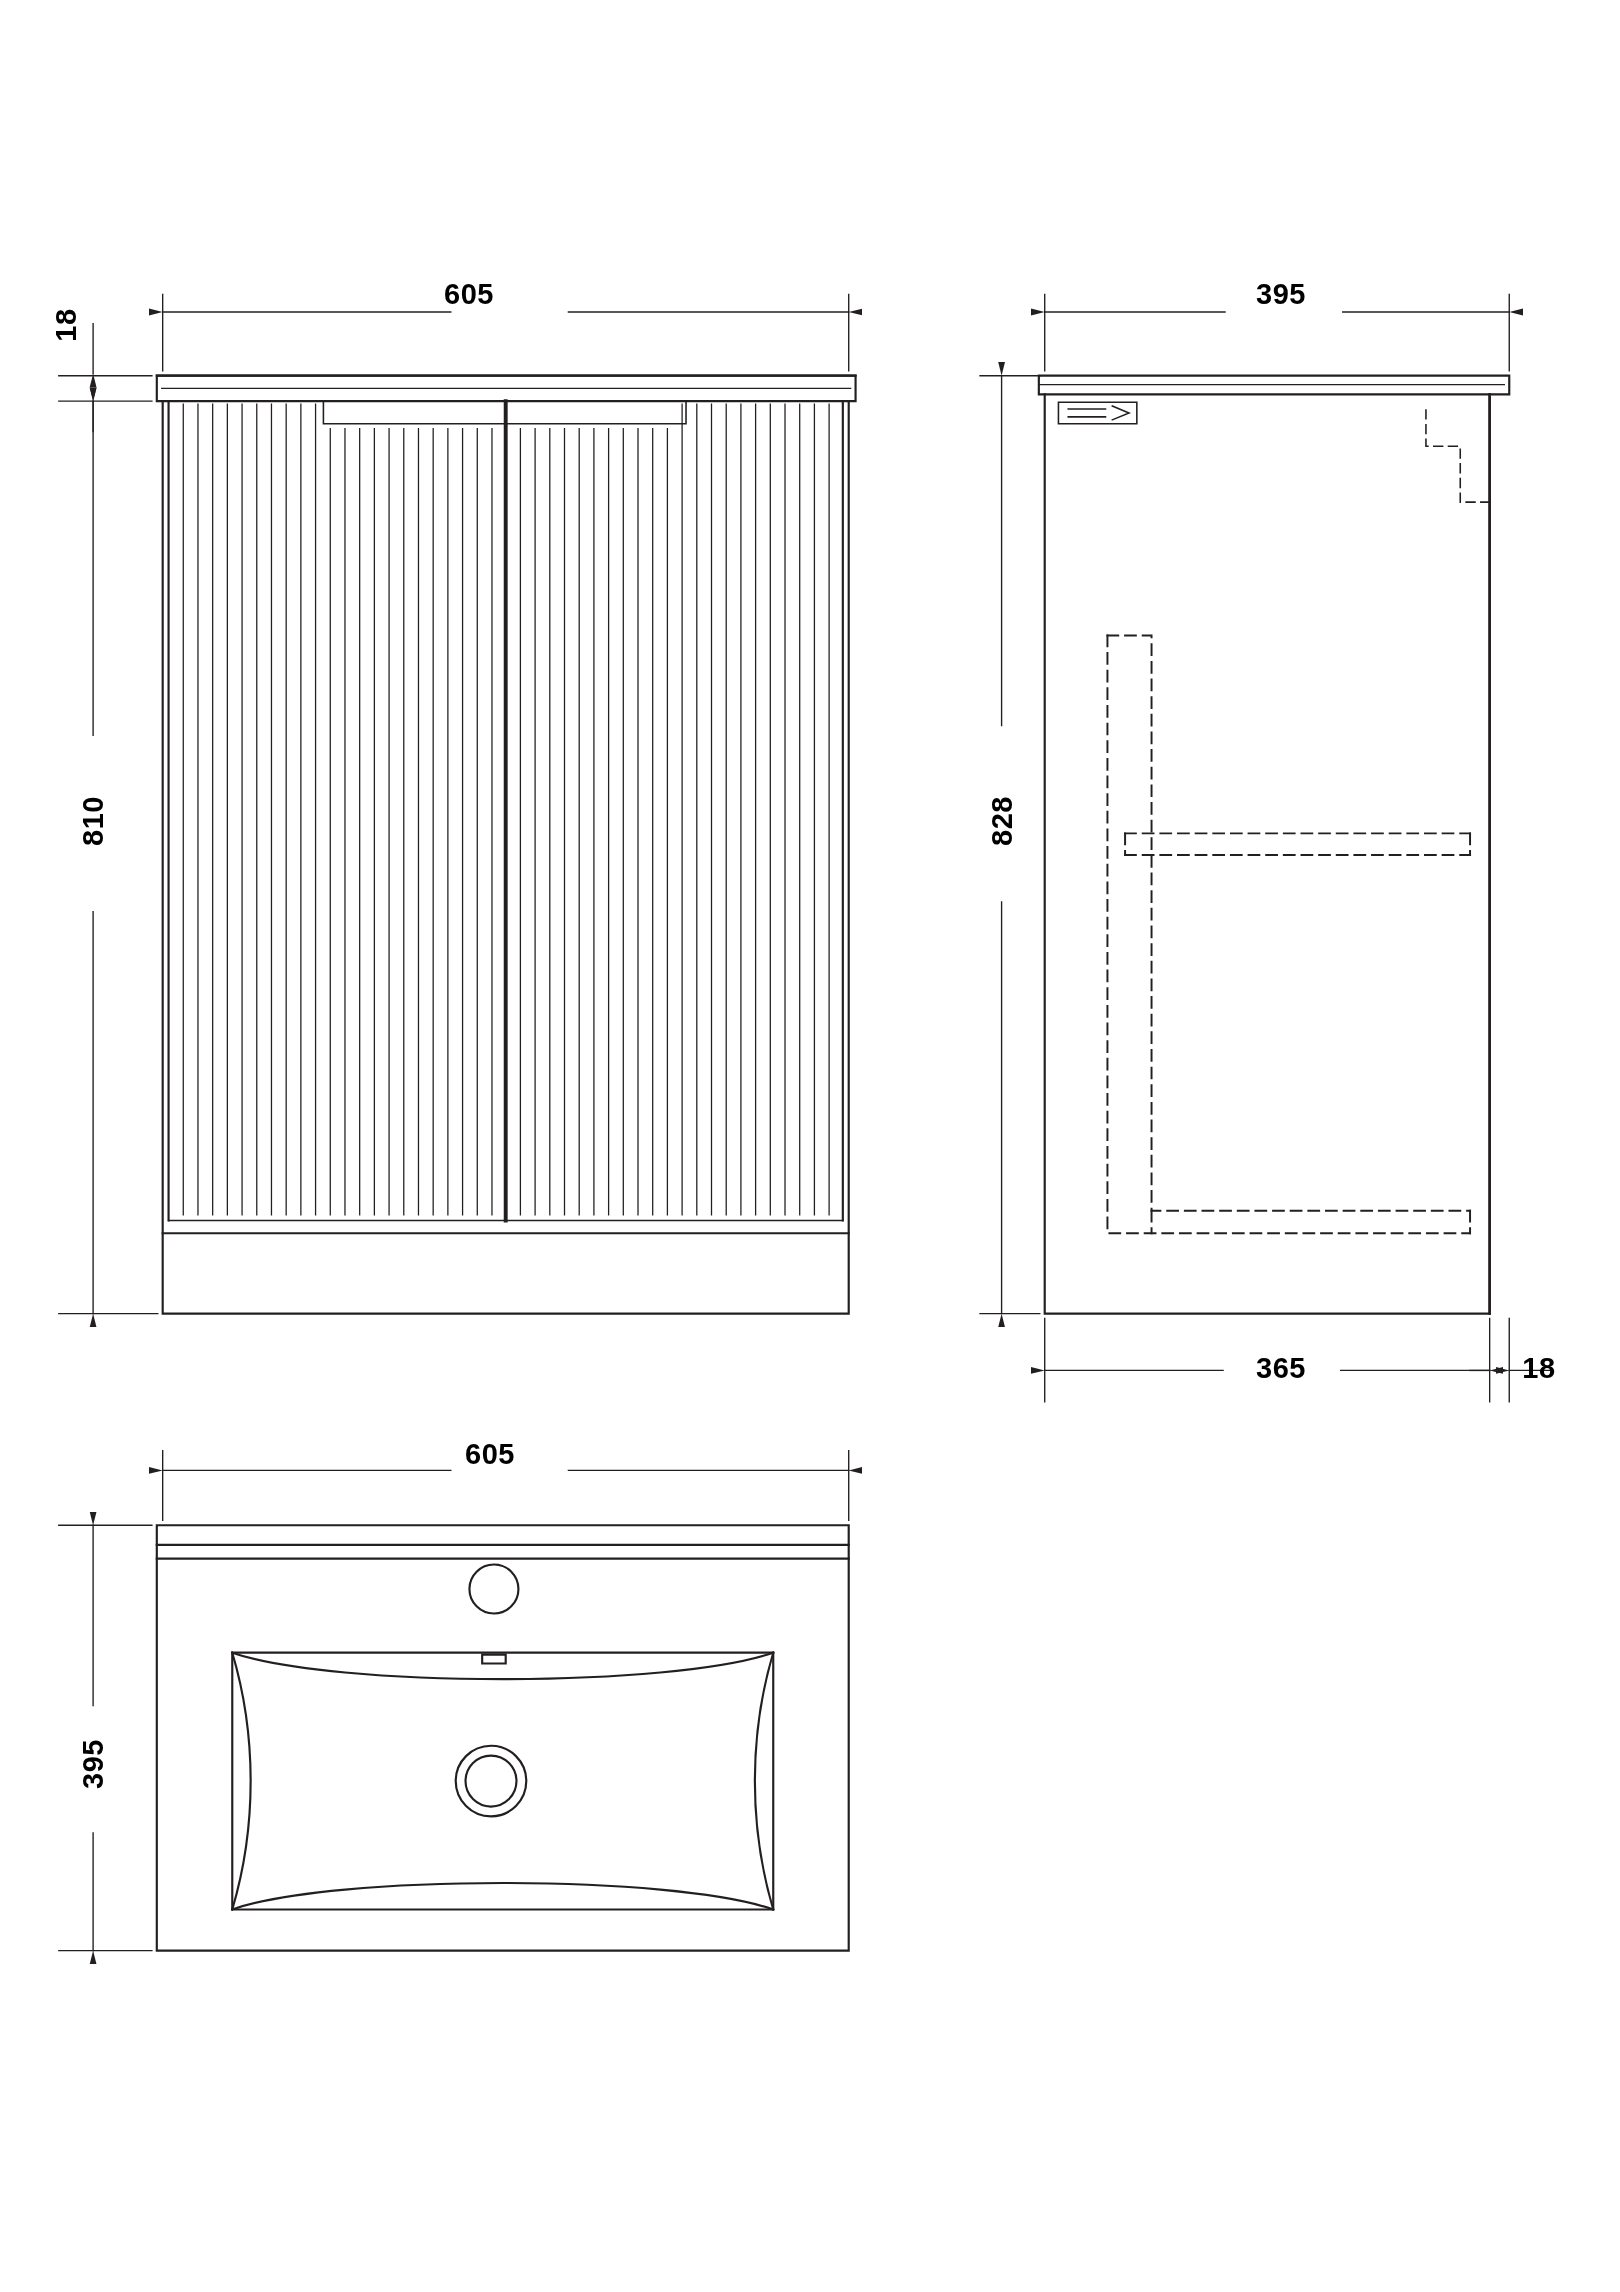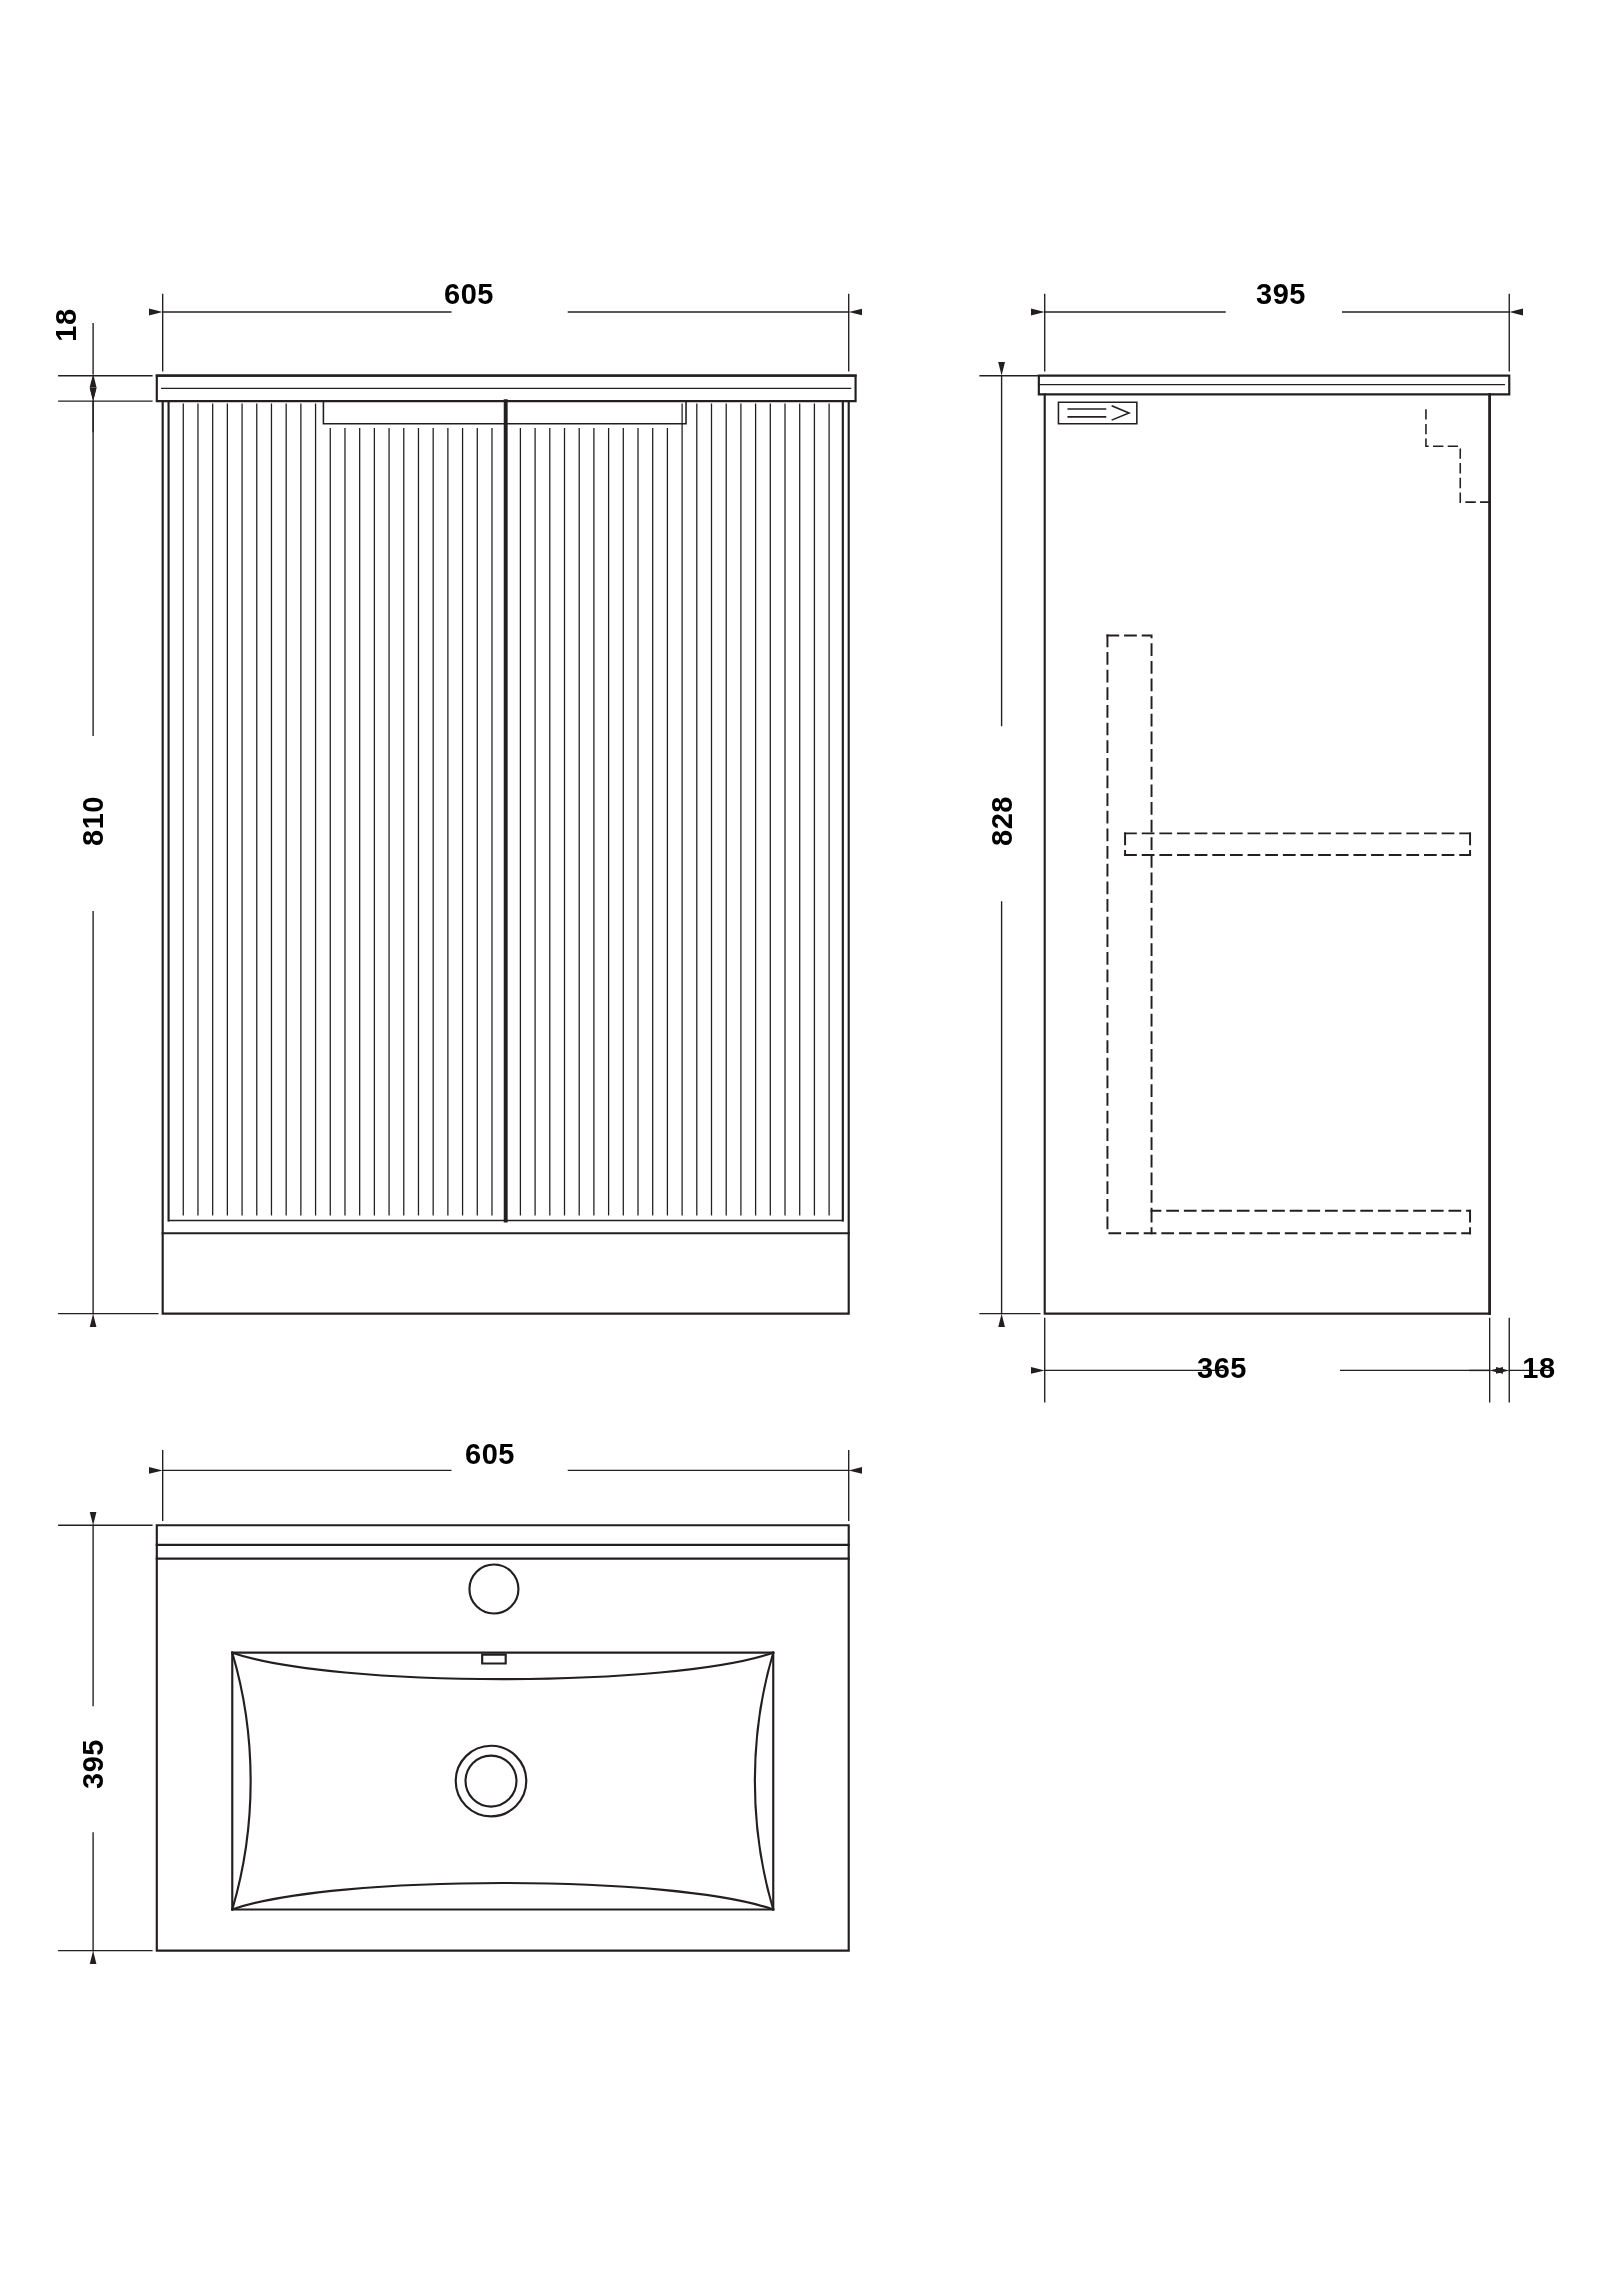--- a/index.html
+++ b/index.html
@@ -233,21 +233,21 @@
   <div class="dim-label" style="left:469px; top:294px; transform:translate(-50%,-50%);">605</div>
 
   <div class="dim-label vert" style="left:93px; top:821px; transform:translate(-50%,-50%) rotate(-90deg);">810</div>
 
   <div class="dim-label vert" style="left:66px; top:325px; transform:translate(-50%,-50%) rotate(-90deg);">18</div>
 
   <div class="dim-label" style="left:1281px; top:294px; transform:translate(-50%,-50%);">395</div>
 
   <div class="dim-label vert" style="left:1002px; top:821px; transform:translate(-50%,-50%) rotate(-90deg);">828</div>
 
-  <div class="dim-label" style="left:1222px; top:1368px; transform:translate(-50%,-50%);">365</div>
+  <div class="dim-label" style="left:1281px; top:1368px; transform:translate(-50%,-50%);">365</div>
 
   <div class="dim-label" style="left:1539px; top:1368px; transform:translate(-50%,-50%);">18</div>
 
   <div class="dim-label" style="left:490px; top:1454px; transform:translate(-50%,-50%);">605</div>
 
   <div class="dim-label vert" style="left:93px; top:1764px; transform:translate(-50%,-50%) rotate(-90deg);">395</div>
 
 </div>
 
 

